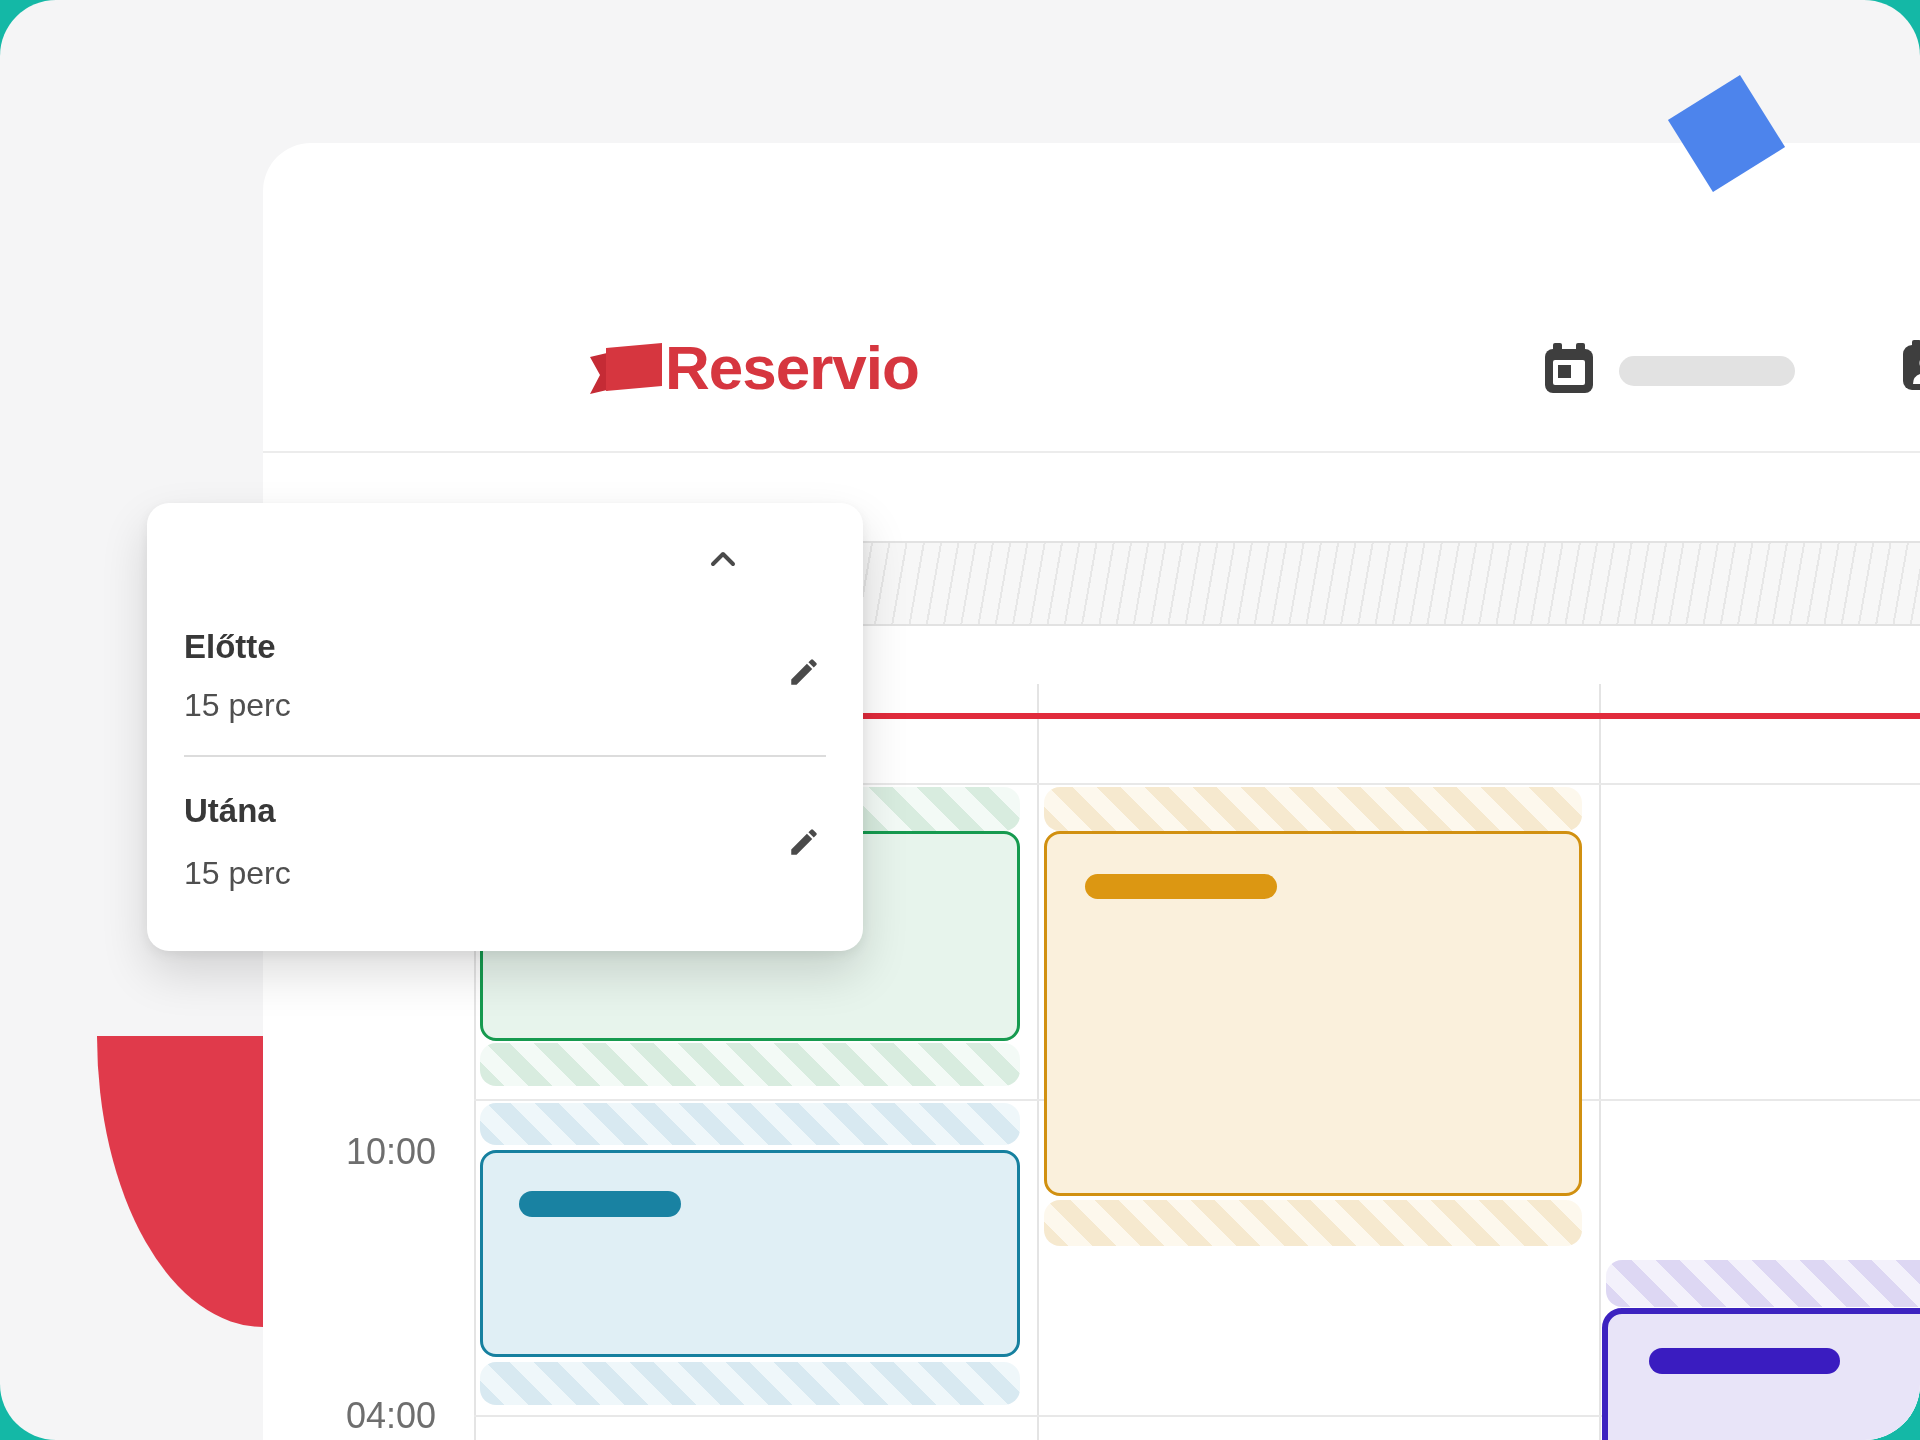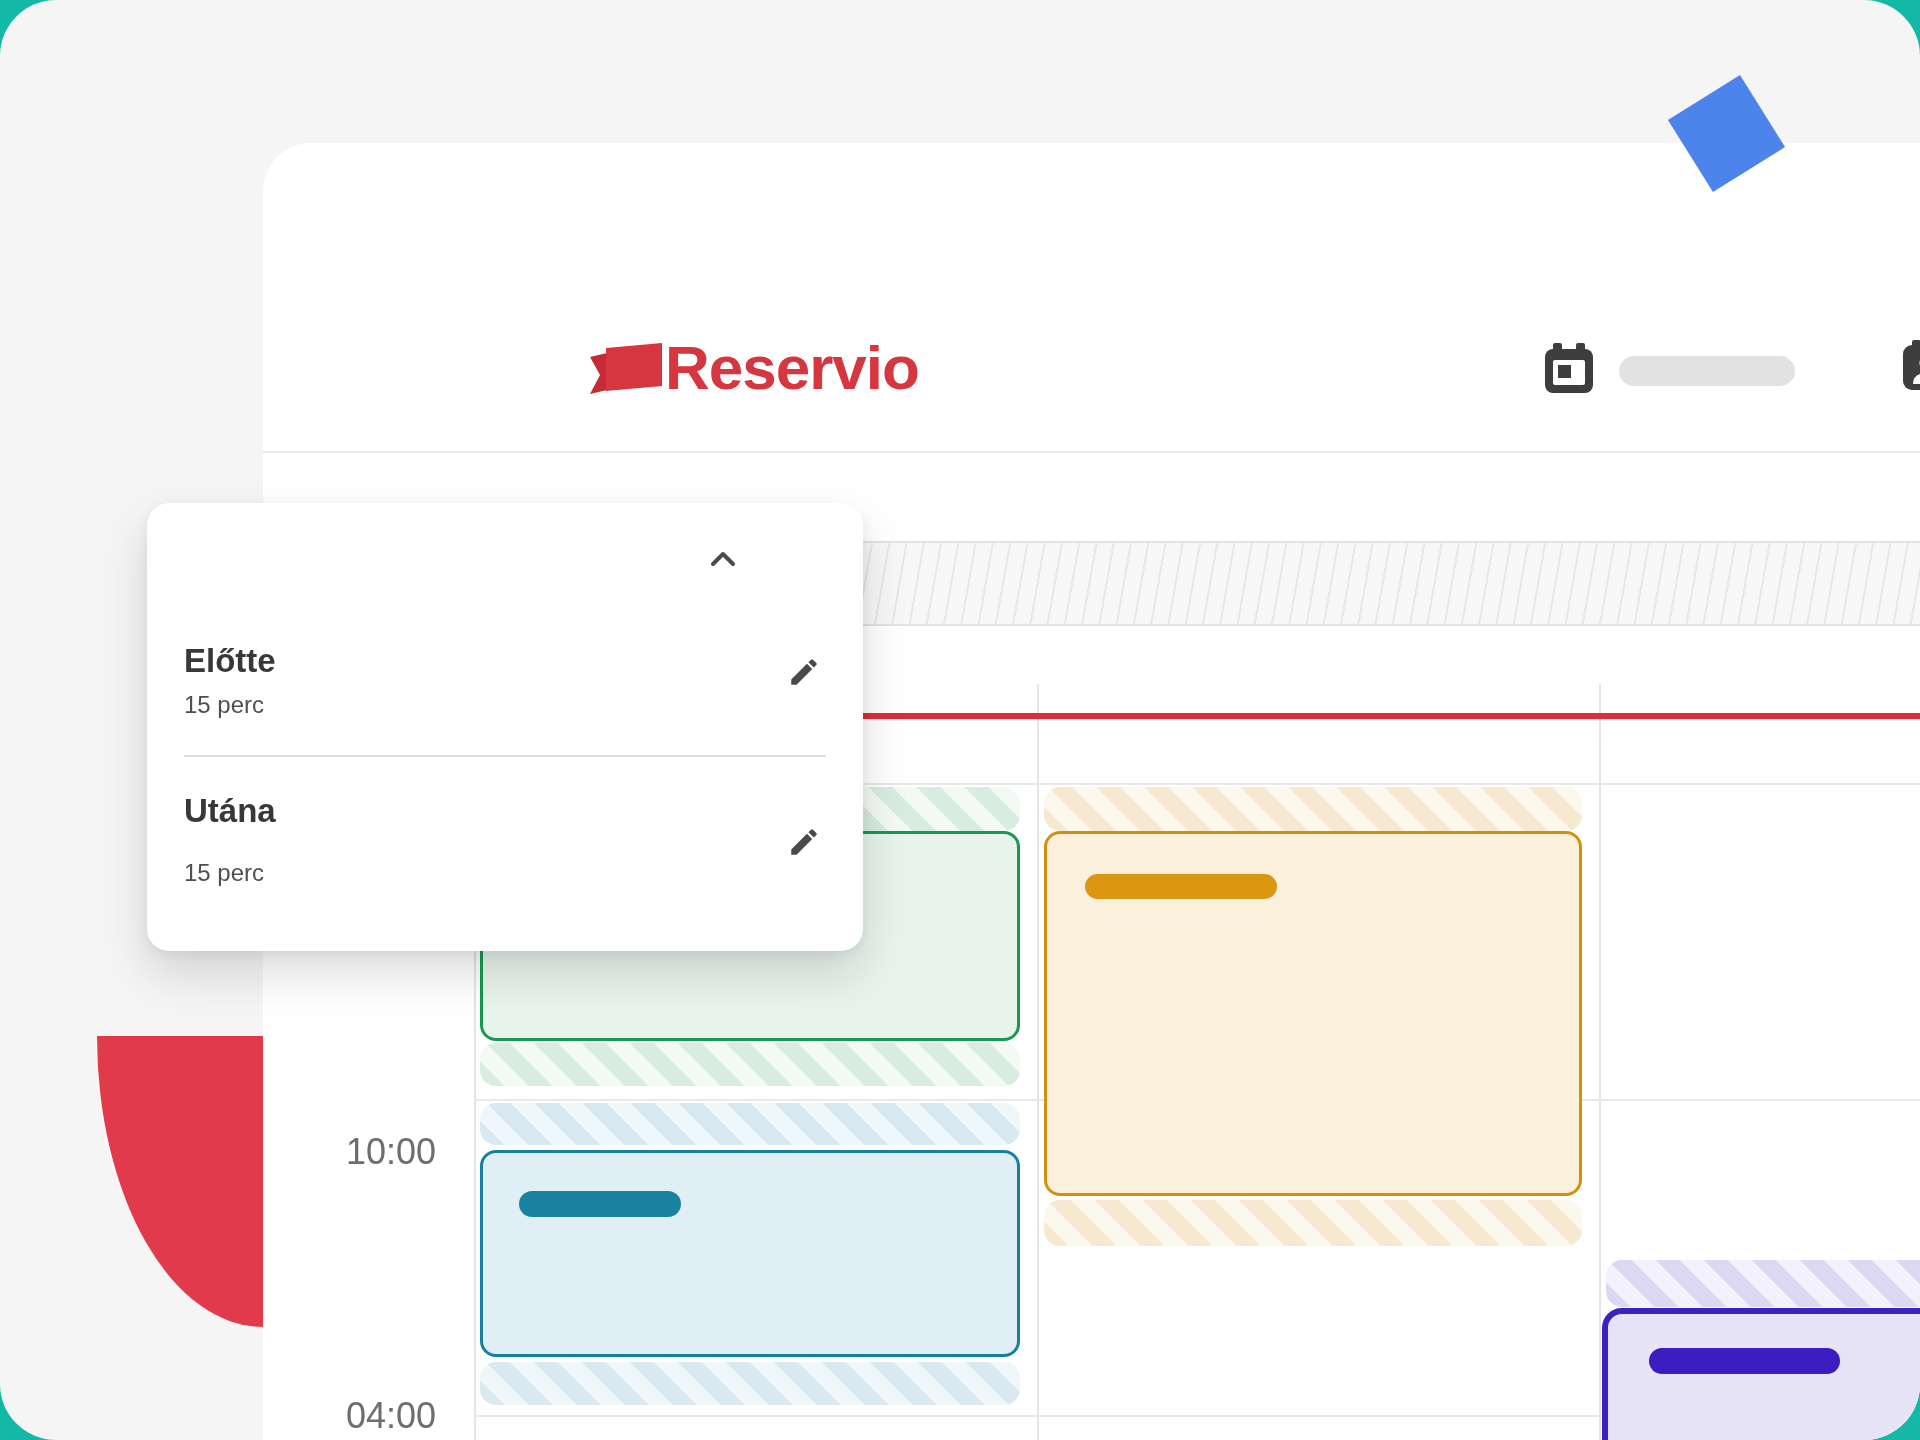--- a/index.html
+++ b/index.html
@@ -60,21 +60,21 @@
   .epill.purple{background:#3a1cc0;}
 
   
   .popover{left:147px;top:503px;width:716px;height:448px;background:#fff;
        border-radius:22px;box-shadow:0 22px 48px rgba(0,0,0,.14), 0 4px 12px rgba(0,0,0,.06);
        z-index:20;}
   .pop-title{left:37px;top:38px;font-size:31px;font-weight:600;color:#484848;
        text-decoration:underline;text-underline-offset:7px;text-decoration-thickness:2px;
        line-height:38px;cursor:pointer;}
   .pop-label{left:37px;font-size:33px;font-weight:bold;color:#383838;line-height:36px;}
-  .pop-value{left:37px;font-size:24px;color:#4f4f4f;line-height:36px;}
+  .pop-value{left:37px;font-size:32px;color:#4f4f4f;line-height:36px;}
   .pop-divider{left:37px;top:252px;width:642px;height:2px;background:#dcdcdc;}
   .pencil{width:34px;height:34px;cursor:pointer;}
 </style>
 </head>
 <body>
 
 <div class="canvas">
  <div class="page">
 
   <div class="abs red-fin"></div>
@@ -158,21 +158,21 @@
     <div class="abs event purple" style="left:1339px;top:1165px;width:350px;height:190px;">
       <div class="epill purple" style="left:41px;top:34px;width:191px;height:26px;"></div>
     </div>
   </div>
 
   <div class="abs popover">
     <svg class="abs" style="left:563px;top:47px;" width="26" height="18" viewBox="0 0 26 18">
       <polyline points="3,14 13,4 23,14" fill="none" stroke="#4a4a4a" stroke-width="4" stroke-linecap="round" stroke-linejoin="round"></polyline>
     </svg>
 
-    <div class="abs pop-label" style="top:140px;">Előtte</div>
+    <div class="abs pop-label" style="top:126px;">Előtte</div>
     <svg class="abs pencil" style="left:640px;top:152px;" viewBox="0 0 24 24">
       <path fill="#4a4a4a" d="M3 17.25V21h3.75L17.81 9.94l-3.75-3.75L3 17.25zM20.71 7.04c.39-.39.39-1.02 0-1.41l-2.34-2.34a.996.996 0 0 0-1.41 0l-1.83 1.83 3.75 3.75 1.83-1.83z"></path>
     </svg>
     <div class="abs pop-value" style="top:184px;">15 perc</div>
 
     <div class="abs pop-divider"></div>
 
     <div class="abs pop-label" style="top:290px;">Utána</div>
     <svg class="abs pencil" style="left:640px;top:322px;" viewBox="0 0 24 24">
       <path fill="#4a4a4a" d="M3 17.25V21h3.75L17.81 9.94l-3.75-3.75L3 17.25zM20.71 7.04c.39-.39.39-1.02 0-1.41l-2.34-2.34a.996.996 0 0 0-1.41 0l-1.83 1.83 3.75 3.75 1.83-1.83z"></path>

